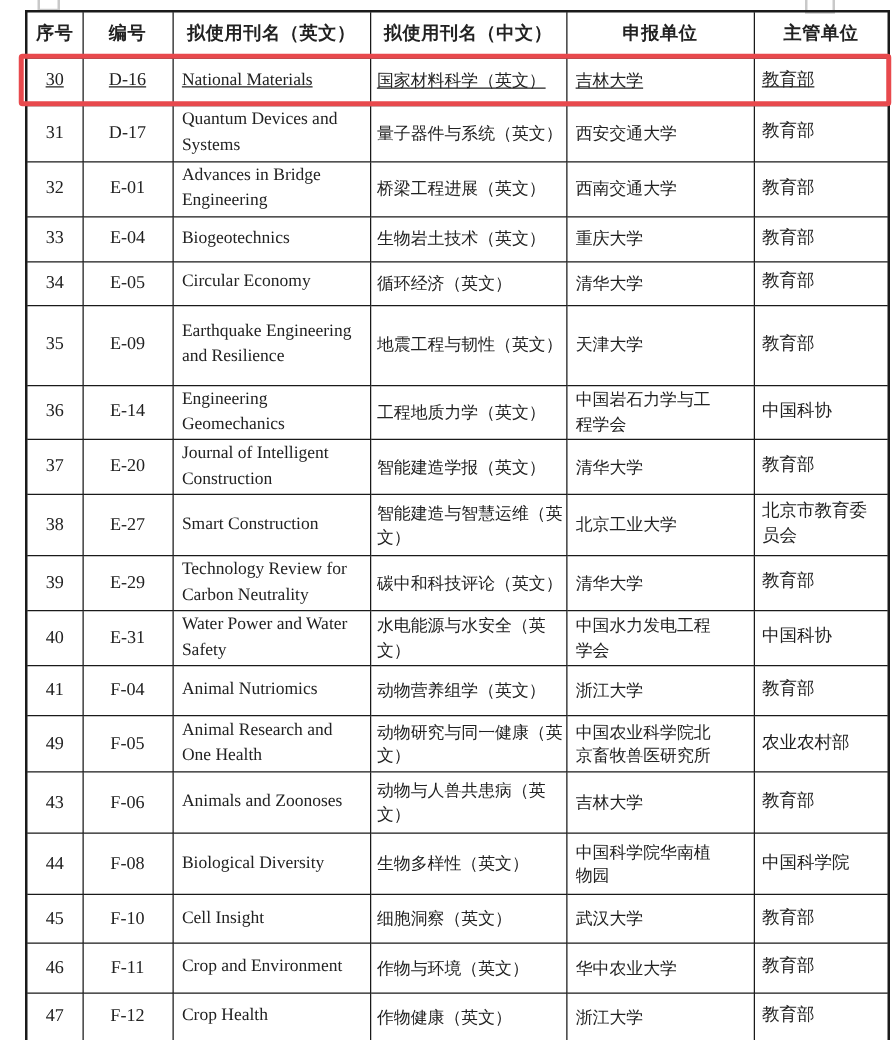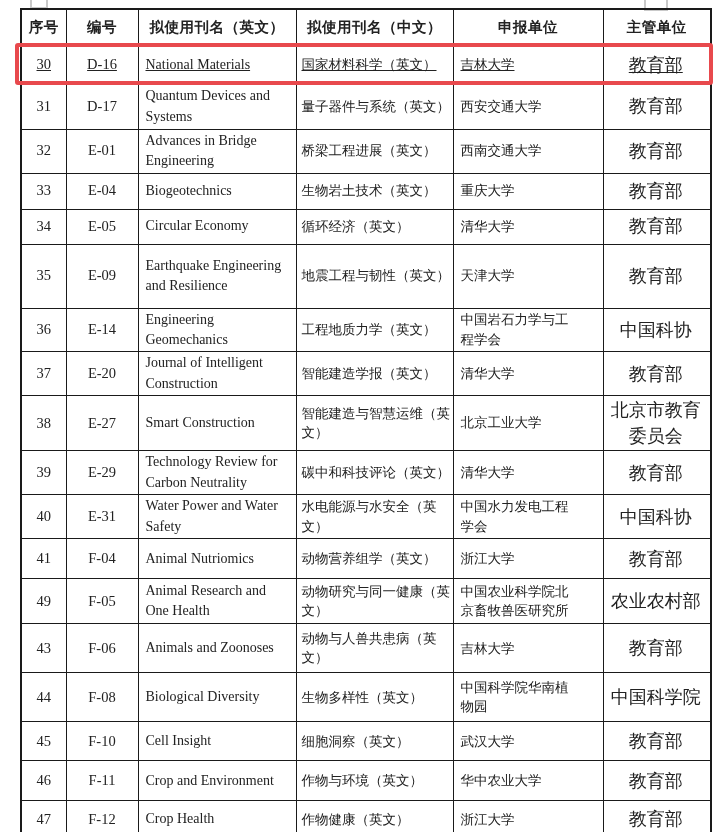--- a/index.html
+++ b/index.html
@@ -30,21 +30,21 @@
     padding:1px 2px;
     word-break:normal;overflow-wrap:break-word;
   }
   thead tr{height:37px;}
   th{font-weight:bold;text-align:center;font-size:14.5px;letter-spacing:0.5px;}
 
   td.c-no,td.c-code{text-align:center;font-size:14.5px;}
   td.c-en{text-align:left;padding-left:7px;padding-right:3px;font-size:14px;}
   td.c-cn{text-align:left;padding-left:5px;padding-right:1px;font-size:13.5px;line-break:strict;}
   td.c-app{text-align:left;padding-left:7px;padding-right:26px;font-size:13.5px;line-break:strict;}
-  td.c-sup{text-align:center;padding-left:6px;padding-right:8px;font-size:18px;line-break:strict;}
+  td.c-sup{text-align:left;padding-left:6px;padding-right:8px;font-size:14px;line-break:strict;}
 
   .highlight-box{
     position:absolute;left:15px;top:43px;width:698px;height:42px;
     border:4px solid #e8494d;border-radius:3px;box-sizing:border-box;
     pointer-events:none;background:transparent;z-index:5;
   }
 </style>
 </head>
 <body>
 

